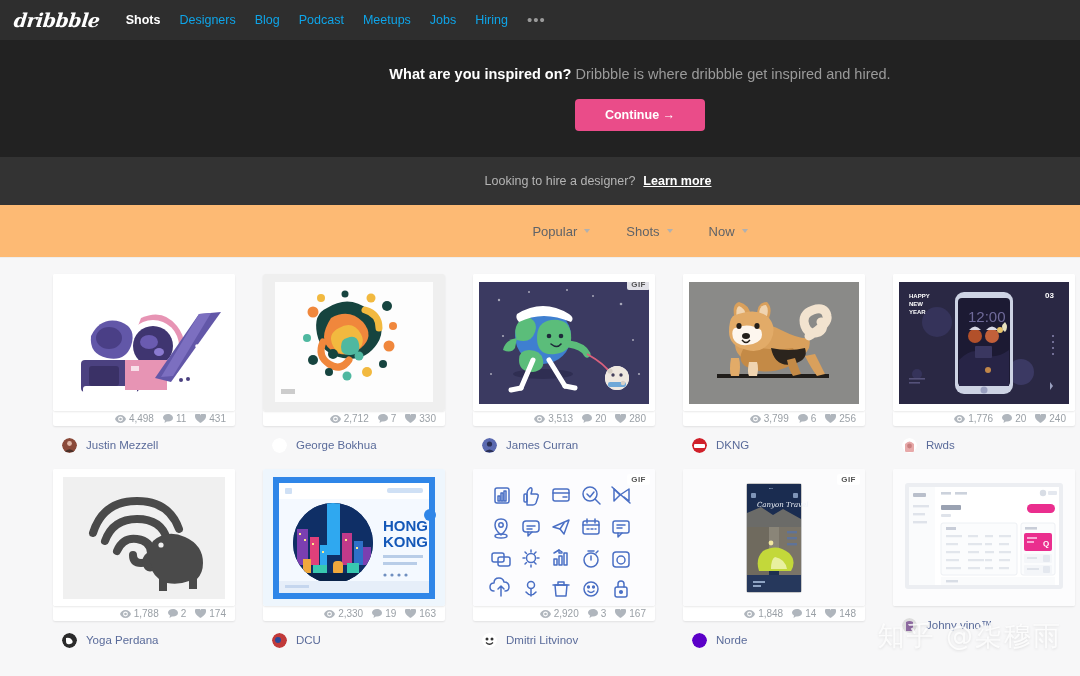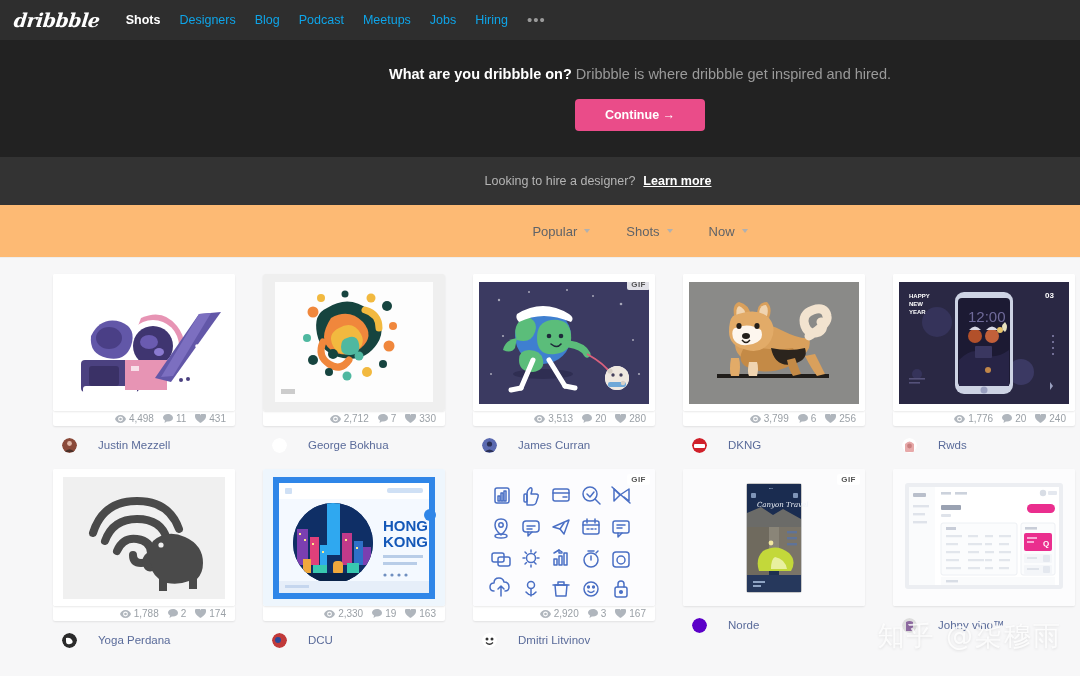--- a/index.html
+++ b/index.html
@@ -153,21 +153,21 @@
     gap: 9px;
     padding-right: 9px;
     font-size: 10px;
     color: #9aa0a6;
   }
   .stat { display: flex; align-items: center; gap: 3px; }
   .stat svg { display: block; }
   .byline {
     display: flex;
     align-items: center;
-    gap: 21px;
+    gap: 9px;
     padding: 8px 0 0 9px;
     height: 30px;
   }
   .avatar {
     width: 15px; height: 15px;
     border-radius: 50%;
     flex: none;
     overflow: hidden;
     position: relative;
   }
@@ -207,21 +207,21 @@
         <a class="navlink">Podcast</a>
         <a class="navlink">Meetups</a>
         <a class="navlink">Jobs</a>
         <a class="navlink">Hiring</a>
       </div>
     <div class="dots">•••</div>
   </div>
 
   <div class="hero">
     <div class="hero-text">
-      <b>What are you dribbble on?</b><span> Dribbble is where dribbble get inspired and hired.</span>
+      <b>What are you inspired on?</b><span> Dribbble is where dribbble get inspired and hired.</span>
     </div>
     <button class="continue-btn">Continue →</button>
   </div>
 
   <div class="hirebar">
     <span class="hirebar-text">Looking to hire a designer?</span>
     <a class="hirebar-link">Learn more</a>
   </div>
 
   <div class="filterbar" id="filterbar">
@@ -910,20 +910,47 @@
                 <rect x="70" y="116" width="8" height="2"></rect>
               </g>
               <g fill="#5f7398">
                 <rect x="104" y="62" width="10" height="2.4"></rect>
                 <rect x="104" y="68" width="10" height="2.4"></rect>
                 <rect x="104" y="74" width="10" height="2.4"></rect>
               </g>
             </svg></div>
        <div class="gifbadge">GIF</div>
      </div>
+     <div class="statsbar">
+       <span class="stat">
+            <span>
+              <svg width="11" height="8" viewBox="0 0 11 8">
+                <path d="M5.5 0C2.8 0 .7 2 0 4c.7 2 2.8 4 5.5 4S10.3 6 11 4c-.7-2-2.8-4-5.5-4zm0 6.4A2.4 2.4 0 1 1 7.9 4a2.4 2.4 0 0 1-2.4 2.4z" fill="#b0b6bd"></path>
+                <circle cx="5.5" cy="4" r="1.3" fill="#b0b6bd"></circle>
+              </svg>
+            </span>
+            <span>1,848</span>
+          </span>
+       <span class="stat">
+            <span>
+              <svg width="10" height="9" viewBox="0 0 10 9">
+                <path d="M5 0C2.2 0 0 1.6 0 3.6c0 1.2.8 2.2 2 2.9L1.5 9l2.3-1.6c.4.1.8.1 1.2.1 2.8 0 5-1.6 5-3.6S7.8 0 5 0z" fill="#b0b6bd"></path>
+              </svg>
+            </span>
+            <span>14</span>
+          </span>
+       <span class="stat">
+            <span>
+              <svg width="11" height="9" viewBox="0 0 11 9">
+                <path d="M5.5 9S0 5.6 0 2.8A2.7 2.7 0 0 1 5.5 1.4 2.7 2.7 0 0 1 11 2.8C11 5.6 5.5 9 5.5 9z" fill="#b0b6bd"></path>
+              </svg>
+            </span>
+            <span>148</span>
+          </span>
+     </div>
      <div class="byline">
        <span class="avatar"><svg viewBox="0 0 15 15">
               <circle cx="7.5" cy="7.5" r="7.5" fill="#5b00c8"></circle>
             </svg></span>
        <a class="author">Norde</a>
      </div>
       </div>
       <div class="card">
         <div class="thumb-wrap">
        <div class="thumb"><svg viewBox="0 0 182 137" width="182" height="137">

